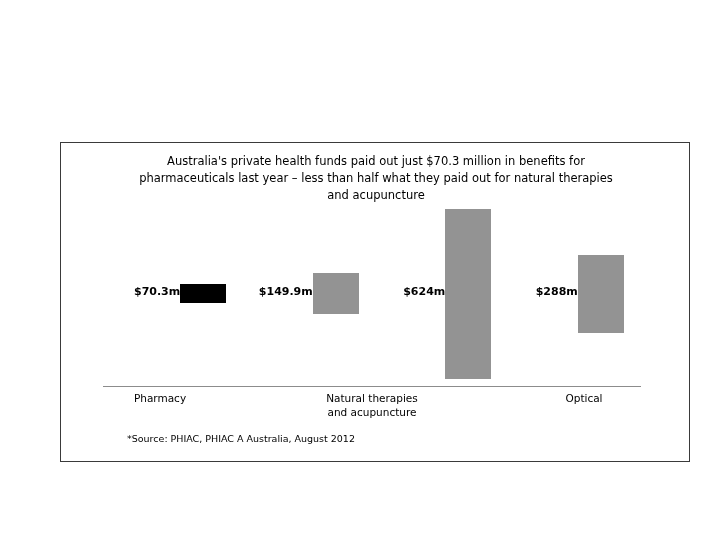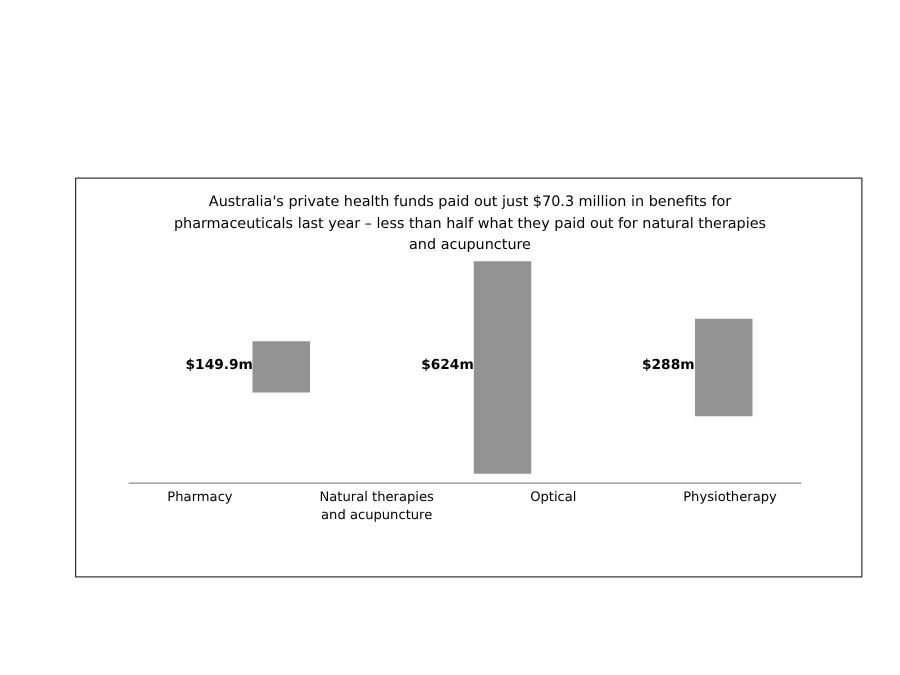--- a/index.html
+++ b/index.html
@@ -116,20 +116,24 @@
 
     <div id="chart-title">
       <div>Australia's private health funds paid out just $70.3 million in benefits for</div>
       <div>pharmaceuticals last year – less than half what they paid out for natural therapies</div>
       <div>and acupuncture</div>
     </div>
 
     <div id="plot">
       <div id="bars">
 
+        <div class="bar-col">
+          <div class="bar-label">$70.3m</div>
+          <div class="bar highlight" style="height: 19px; background: rgb(0, 0, 0);"></div>
+        </div>
 
         <div class="bar-col">
           <div class="bar-label">$149.9m</div>
           <div class="bar" style="height: 41px; background: rgb(147, 147, 147);"></div>
         </div>
 
         <div class="bar-col">
           <div class="bar-label">$624m</div>
           <div class="bar" style="height: 170px; background: rgb(147, 147, 147);"></div>
         </div>
@@ -149,20 +153,18 @@
       <div class="cat">
         <div>Pharmacy</div>
       </div>
       <div class="cat">
         <div>Natural therapies</div>
         <div>and acupuncture</div>
       </div>
       <div class="cat">
         <div>Optical</div>
       </div>
-      <div class="cat">
-        <div>Physiotherapy</div>
-      </div>
     </div>
 
+    <div id="source-note">*Source: PHIAC, PHIAC A Australia, August 2012</div>
 
   </div>
 </div>
 
 </body></html>

